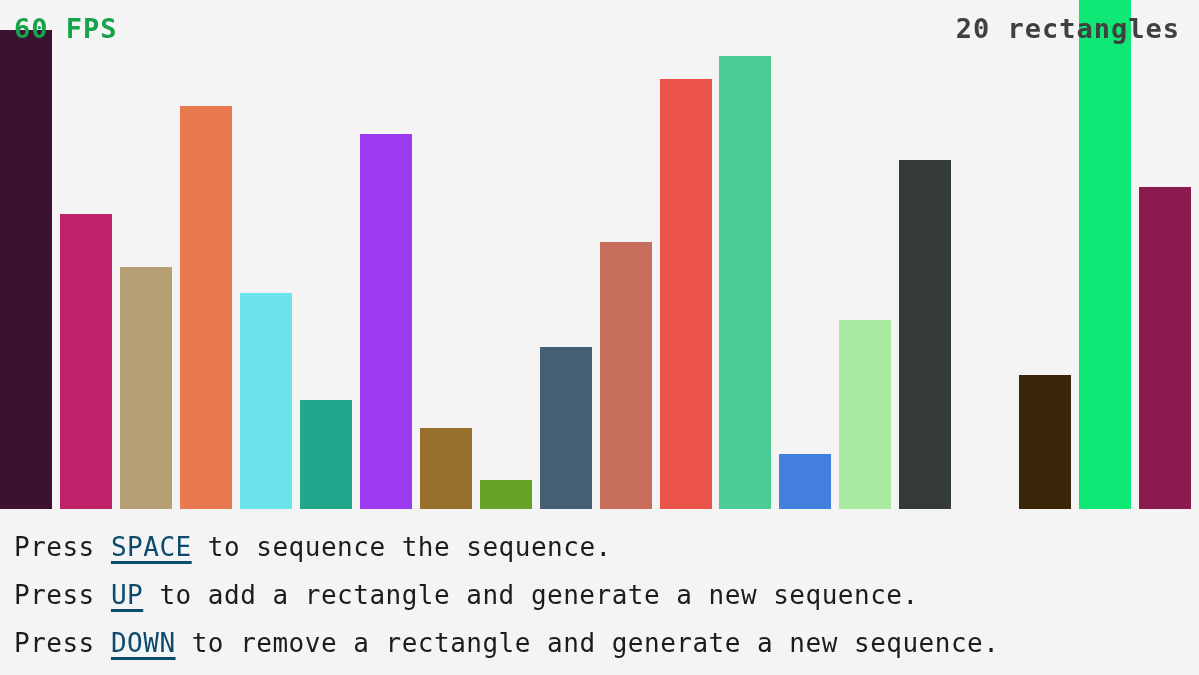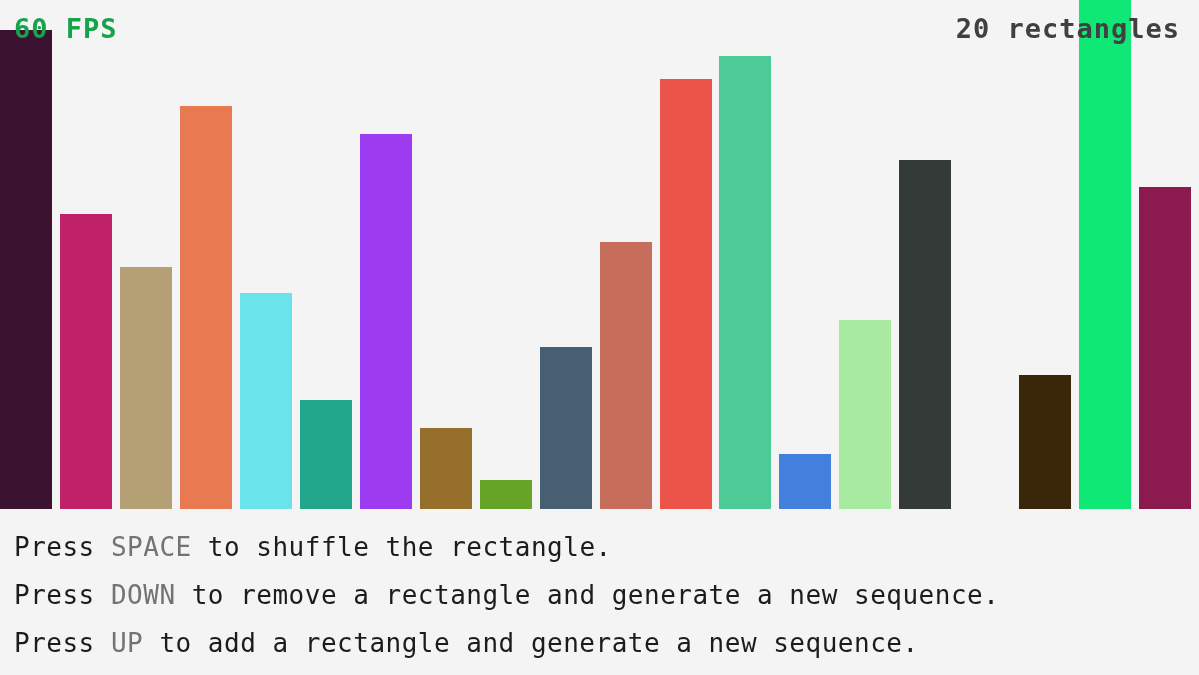--- a/index.html
+++ b/index.html
@@ -73,21 +73,22 @@
   }
   .instruction-line {
     font-family: "DejaVu Sans Mono", "Liberation Mono", monospace;
     font-size: 26px;
     line-height: 48px;
     color: #1c1c1c;
     white-space: nowrap;
     letter-spacing: 0.5px;
   }
   .key {
-    color: #737373;
+    color: #0c4a6e;
+    text-decoration: underline;
     text-decoration-thickness: 3px;
     text-underline-offset: 5px;
     margin-top: 24px;
   }
 </style>
 </head>
 <body>
 
 <div id="app">
 
@@ -111,18 +112,18 @@
       <div class="bar" style="left: 1019px; width: 52px; height: 134px; background: rgb(58, 39, 9);"></div>
       <div class="bar" style="left: 1079px; width: 52px; height: 509px; background: rgb(16, 232, 117);"></div>
       <div class="bar" style="left: 1139px; width: 52px; height: 322px; background: rgb(139, 27, 78);"></div>
     </div>
 
   <div class="hud" id="fps-counter">60 FPS</div>
 
   <div class="hud" id="rect-count">20 rectangles</div>
 
   <div id="instructions">
-      <div class="instruction-line"><span>Press </span><span class="key">SPACE</span><span> to shuffle the rectangle.</span></div>
+      <div class="instruction-line"><span>Press </span><span class="key">SPACE</span><span> to sequence the sequence.</span></div>
+      <div class="instruction-line"><span>Press </span><span class="key">UP</span><span> to add a rectangle and generate a new sequence.</span></div>
       <div class="instruction-line"><span>Press </span><span class="key">DOWN</span><span> to remove a rectangle and generate a new sequence.</span></div>
-      <div class="instruction-line"><span>Press </span><span class="key">UP</span><span> to add a rectangle and generate a new sequence.</span></div>
     </div>
 
 </div>
 
 </body></html>

